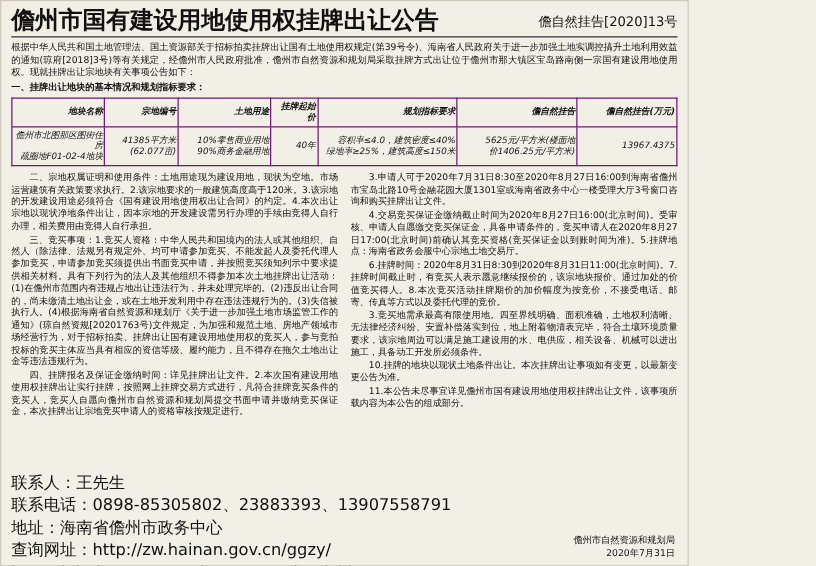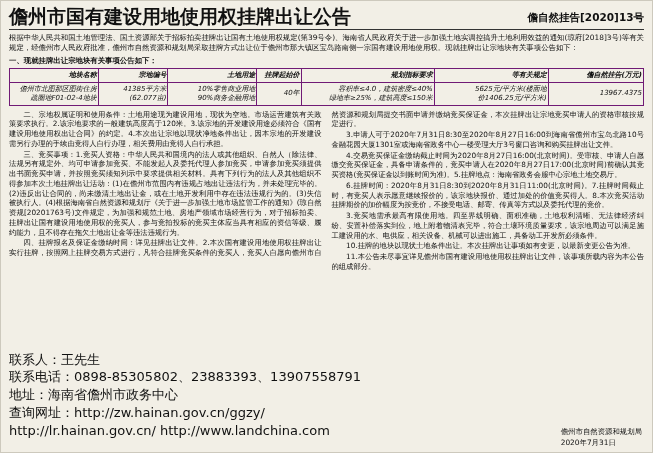--- a/index.html
+++ b/index.html
@@ -5,42 +5,42 @@
   html,body{margin:0;padding:0;}
   body{
     width:653px;height:453px;
     background:#f2efe6;
     font-family:"DejaVu Sans","Liberation Sans",sans-serif;
     color:#111;
     overflow:hidden;
   }
   .page{
     position:relative;
-    width:653px;height:453px;
+    width:551px;height:453px;
     box-sizing:border-box;
     padding:6px 8px 4px 8px;
     background:#f2efe6;
     border:1px solid #cdc9bd;
   }
   .head{
     display:flex;align-items:flex-end;justify-content:space-between;
     border-bottom:1px solid #333;
     padding-bottom:2px;
   }
   .title{
     font-family:"DejaVu Sans","Liberation Sans",sans-serif;
     font-weight:bold;
     font-size:19px;
     letter-spacing:0px;
     line-height:1.05;
     white-space:nowrap;
   }
   .docno{
     font-size:10.5px;
-    font-weight:bold;
+    font-weight:normal;
     white-space:nowrap;
     padding-bottom:2px;
     margin-left:33px;
   }
   .intro{
     margin-top:3px;
     font-size:7.4px;
     line-height:1.33;
     text-align:justify;
     text-justify:inter-ideograph;
@@ -82,59 +82,59 @@
   .contact{
     margin-top:16px;
     font-size:13px;
     line-height:1.38;
   }
   .contact p{margin:0;}
   .foot{
     position:absolute;
     right:10px;
     bottom:4px;
-    text-align:left;
+    text-align:right;
     font-size:7.4px;
     line-height:1.4;
   }
   .link{color:#111;}
   .indent{text-indent:2em;display:block;}
 </style>
 </head>
 <body>
 
 <div class="page">
 
   <div class="head">
     <div class="title">儋州市国有建设用地使用权挂牌出让公告</div>
     <div class="docno">儋自然挂告[2020]13号</div>
   </div>
 
   <div class="intro">根据中华人民共和国土地管理法、国土资源部关于招标拍卖挂牌出让国有土地使用权规定(第39号令)、海南省人民政府关于进一步加强土地实调控搞升土地利用效益的通知(琼府[2018]3号)等有关规定，经儋州市人民政府批准，儋州市自然资源和规划局采取挂牌方式出让位于儋州市那大镇区宝岛路南侧一宗国有建设用地使用权。现就挂牌出让宗地块有关事项公告如下：</div>
 
-  <div class="sec">一、现就挂牌出让宗地块有关事项公告如下：</div>
+  <div class="sec">一、挂牌出让地块的基本情况和规划指标要求：</div>
 
   <table class="parcel">
     <colgroup>
       <col style="width:14%">
       <col style="width:11%">
       <col style="width:14%">
       <col style="width:7%">
       <col style="width:21%">
       <col style="width:18%">
       <col style="width:15%">
     </colgroup>
     <thead>
       <tr>
         <th>地块名称</th>
         <th>宗地编号</th>
         <th>土地用途</th>
         <th>挂牌起始价</th>
         <th>规划指标要求</th>
-        <th>等有关规定</th>
+        <th>儋自然挂告</th>
         <th>儋自然挂告(万元)</th>
       </tr>
     </thead>
     <tbody>
       <tr>
         <td style="white-space:pre-line">儋州市北图那区图街住房
 疏圈地F01-02-4地块</td>
         <td style="white-space:pre-line">41385平方米
 (62.077亩)</td>
         <td style="white-space:pre-line">10%零售商业用地

